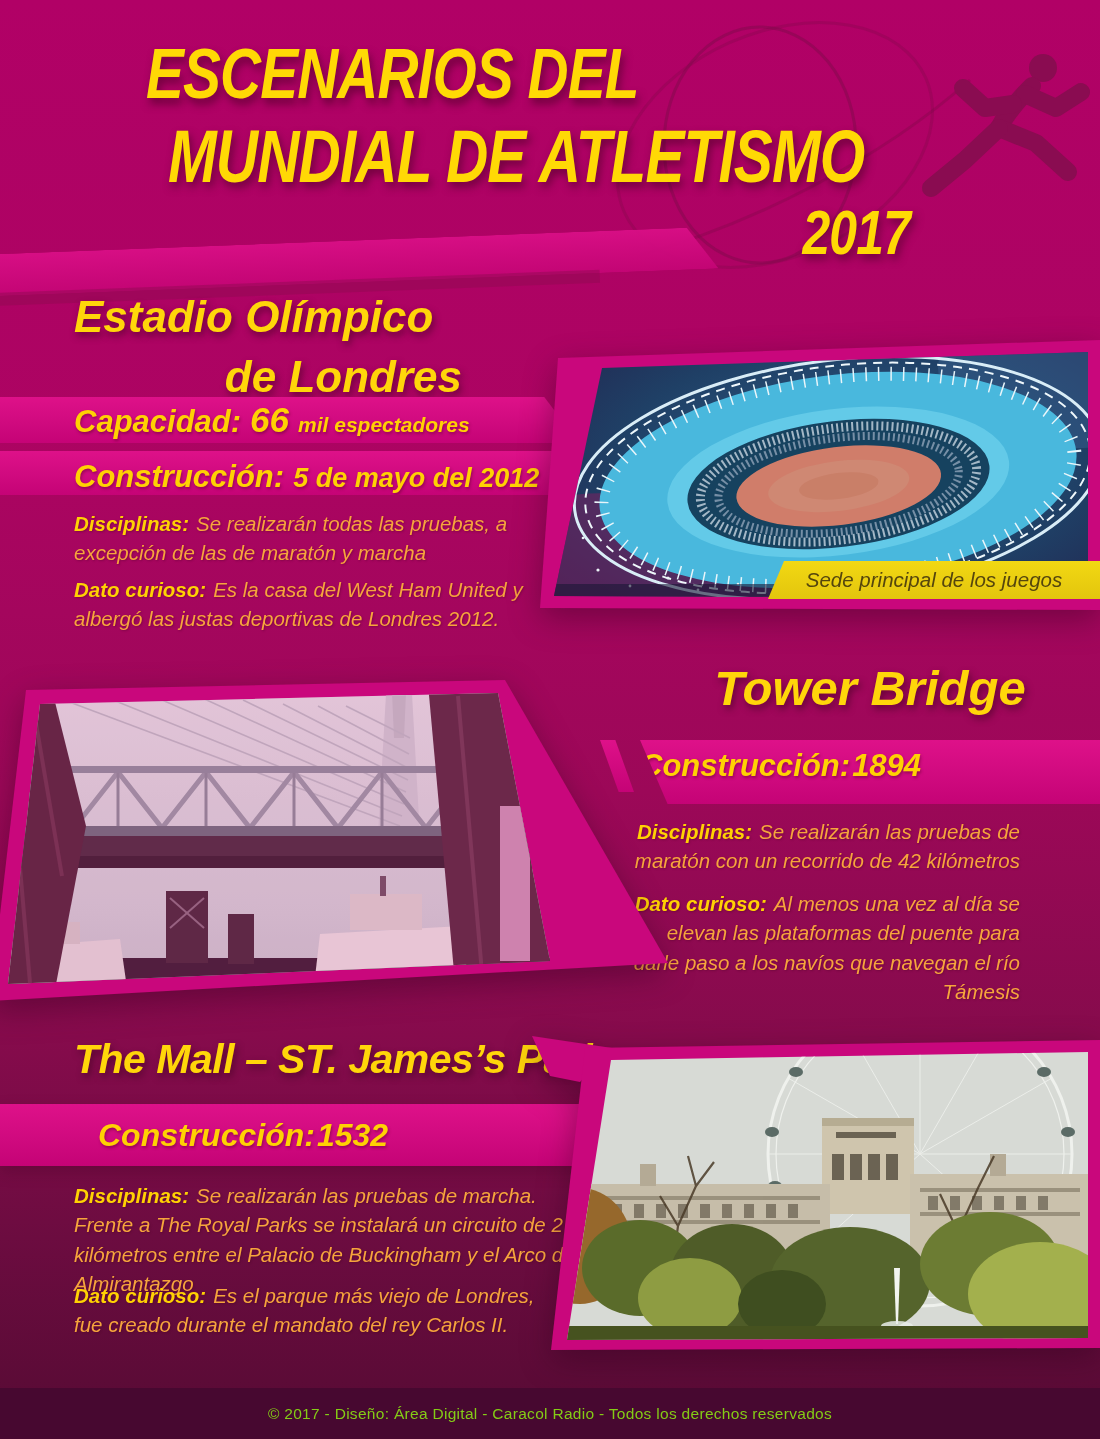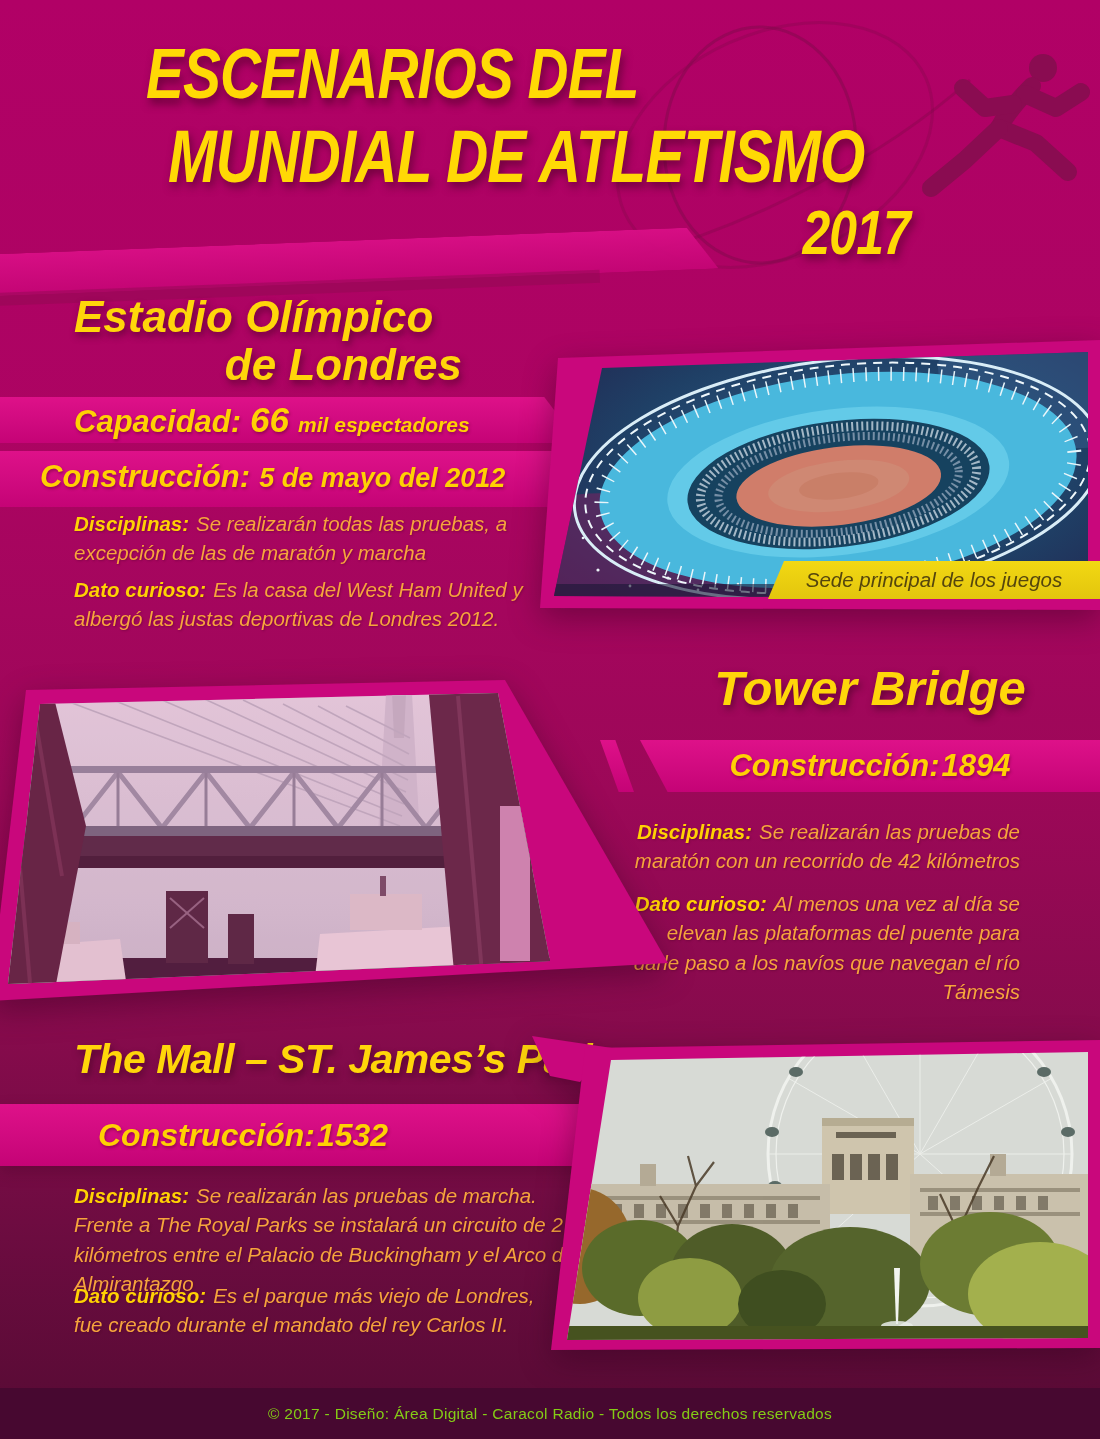--- a/index.html
+++ b/index.html
@@ -96,28 +96,28 @@
   </svg>
 
   <div class="stripe"></div>
   <div class="stripe2"></div>
 
   <div class="ttl ttl1">ESCENARIOS DEL</div>
   <div class="ttl ttl2">MUNDIAL DE ATLETISMO</div>
   <div class="ttl ttlyear">2017</div>
 
   <div class="h2" style="left:74px;top:294px;font-size:44px;">Estadio Olímpico</div>
-  <div class="h2" style="left:74px;top:342px;width:388px;font-size:44px;text-align:right;">de Londres</div>
+  <div class="h2" style="left:74px;top:354px;width:388px;font-size:44px;text-align:right;">de Londres</div>
 
   <div class="band" style="left:0;top:397px;width:505px;height:46px;line-height:46px;padding-left:74px;clip-path:polygon(0 0,94% 0,100% 100%,0 100%);">
     <span class="blabel">Capacidad:</span><span class="bbig">66</span><span class="bsmall">mil espectadores</span>
   </div>
   <div class="chip" style="left:514px;top:397px;width:42px;height:46px;clip-path:polygon(0 0,45% 0,100% 100%,55% 100%);"></div>
 
-  <div class="band" style="left:0;top:451px;width:548px;height:56px;line-height:52px;padding-left:40px;clip-path:polygon(0 0,94.5% 0,100% 100%,0 100%);">
+  <div class="band" style="left:0;top:451px;width:548px;height:44px;line-height:52px;padding-left:74px;clip-path:polygon(0 0,94.5% 0,100% 100%,0 100%);">
     <span class="blabel">Construcción:</span><span class="bval">5 de mayo del 2012</span>
   </div>
   <div class="chip" style="left:558px;top:451px;width:42px;height:52px;clip-path:polygon(0 0,45% 0,100% 100%,55% 100%);"></div>
 
   <p class="para" style="left:74px;top:509px;width:496px;">
     <span class="plabel">Disciplinas:</span><span>Se realizarán todas las pruebas, a excepción de las de maratón y marcha</span>
   </p>
   <p class="para" style="left:74px;top:575px;width:466px;">
     <span class="plabel">Dato curioso:</span><span>Es la casa del West Ham United y albergó las justas deportivas de Londres 2012.</span>
   </p>
@@ -161,21 +161,21 @@
       </g>
       <rect x="0" y="246" width="562" height="14" fill="#1b1836" opacity=".6"></rect>
     </g>
   </svg>
   <div class="caption">
     <span>Sede principal de los juegos olímpicos</span>
   </div>
 
   <div class="h2" style="left:640px;top:663px;width:460px;font-size:49px;text-align:center;">Tower Bridge</div>
 
-  <div class="band" style="left:640px;top:740px;width:460px;height:52px;line-height:52px;text-align:center;clip-path:polygon(0 0,100% 0,100% 100%,6% 100%);">
+  <div class="band" style="left:640px;top:740px;width:460px;height:64px;line-height:52px;text-align:left;clip-path:polygon(0 0,100% 0,100% 100%,6% 100%);">
     <span class="blabel">Construcción:</span><span class="bval-tight">1894</span>
   </div>
   <div class="chip" style="left:600px;top:740px;width:34px;height:52px;clip-path:polygon(0 0,45% 0,100% 100%,55% 100%);"></div>
 
   <p class="para right" style="left:630px;top:817px;width:390px;">
     <span class="plabel">Disciplinas:</span><span>Se realizarán las pruebas de maratón con un recorrido de 42 kilómetros</span>
   </p>
   <p class="para right" style="left:620px;top:889px;width:400px;">
     <span class="plabel">Dato curioso:</span><span>Al menos una vez al día se elevan las plataformas del puente para darle paso a los navíos que navegan el río Támesis</span>
   </p>

